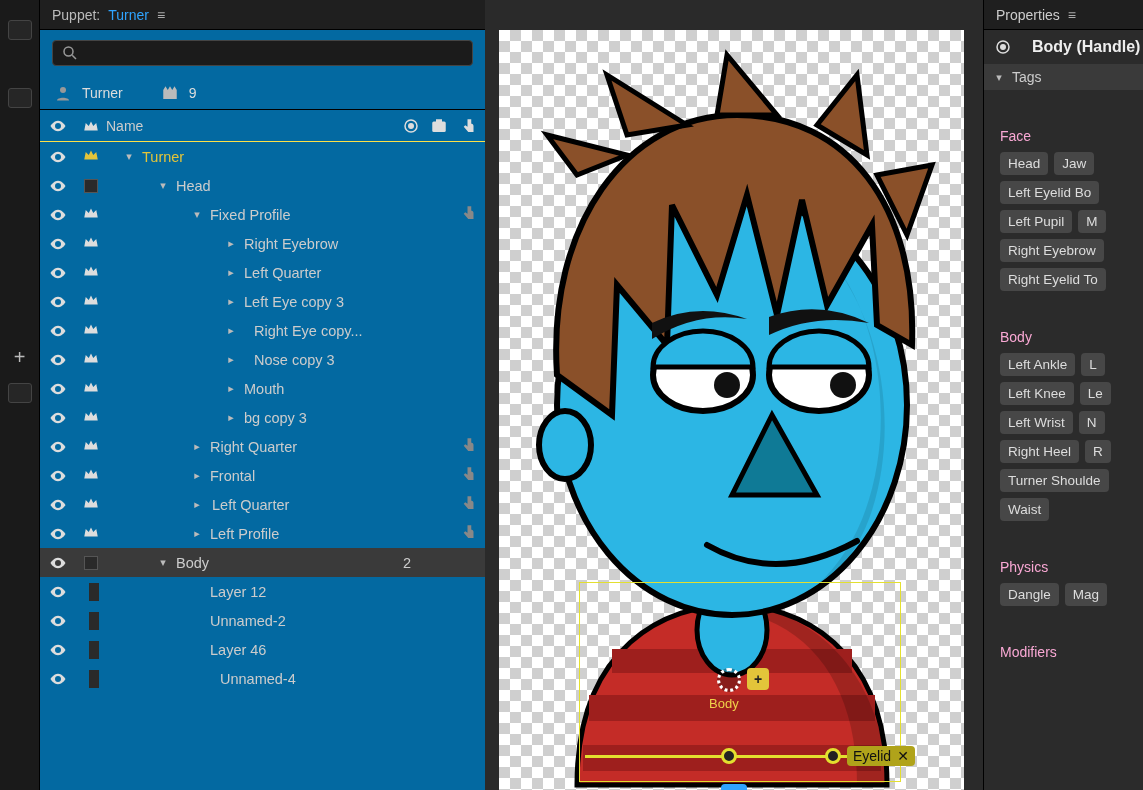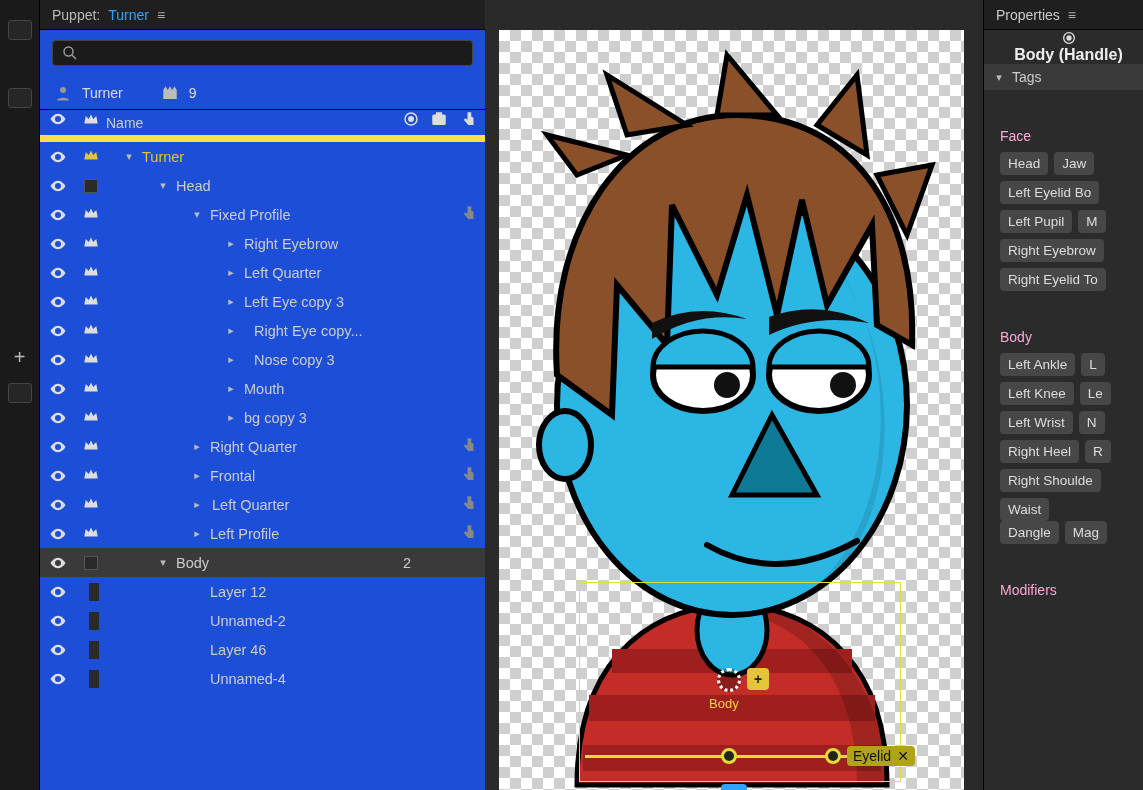--- a/index.html
+++ b/index.html
@@ -1,28 +1,28 @@
 <!DOCTYPE html>
 <html><head>
 <meta charset="utf-8">
 <style>
   html,body{margin:0;padding:0;background:#1e1e1e;font-family:"Segoe UI",Arial,sans-serif;color:#ccc;font-size:14px;overflow:hidden;width:1143px;height:790px;}
   *{box-sizing:border-box;}
   .app{display:flex;height:790px;}
   .leftbar{width:40px;background:#1a1a1a;border-right:1px solid #000;display:flex;flex-direction:column;align-items:center;padding-top:20px;gap:8px;}
   .leftbar .slot{width:24px;height:20px;border:1px solid #444;border-radius:3px;background:#262626;}
   .plus-add{color:#bbb;font-size:20px;margin-top:230px;}
-  .puppet-panel{width:445px;background:#1d4ed8;display:flex;flex-direction:column;}
+  .puppet-panel{width:445px;background:#0369a1;display:flex;flex-direction:column;}
   .pp-head{height:30px;display:flex;align-items:center;padding-left:12px;gap:8px;border-bottom:1px solid #000;background:#1f1f1f;}
   .pp-title{color:#bbb;}
   .pp-link{color:#2fa4ff;}
   .menu-icon{color:#aaa;font-size:14px;}
   .search-box{margin:10px 12px;height:26px;background:#1b1b1b;border:1px solid #444;border-radius:4px;display:flex;align-items:center;padding:0 8px;}
   .pp-sub{height:34px;display:flex;align-items:center;padding-left:14px;gap:10px;color:#aaa;border-bottom:1px solid #000;}
-  .header-row{height:32px;display:flex;border-bottom:7px solid #fde047;}
+  .header-row{height:32px;display:flex;align-items:center;border-bottom:1px solid #fde047;}
   .col-eye{width:36px;display:flex;justify-content:center;}
   .col-crown{width:30px;display:flex;justify-content:center;}
   .col-name{flex:1;display:flex;align-items:center;}
   .col-rec{width:28px;display:flex;justify-content:center;}
   .col-gear{width:28px;display:flex;justify-content:center;}
   .col-touch{width:32px;display:flex;justify-content:center;}
   .tree{flex:1;overflow:hidden;}
   .row{height:29px;display:flex;align-items:center;font-size:14.5px;}
   .row.sel{background:#3a3a3a;}
   .row .lbl{white-space:nowrap;}
@@ -39,21 +39,21 @@
   .add-tag{position:absolute;left:248px;top:638px;width:22px;height:22px;background:#e3c43a;border-radius:4px;display:flex;align-items:center;justify-content:center;color:#222;font-weight:bold;}
   .body-label{position:absolute;left:210px;top:666px;color:#f0d24a;font-size:13px;}
   .pin{position:absolute;width:16px;height:16px;border:3px solid #e3df2f;border-radius:50%;background:#222;}
   .pin1{left:222px;top:718px;}
   .pin2{left:326px;top:718px;}
   .pin-line{position:absolute;left:86px;top:725px;width:310px;height:3px;background:#e3df2f;}
   .fixed-chip{position:absolute;left:348px;top:716px;background:#b0a31a;border-radius:4px;padding:2px 6px;display:flex;align-items:center;gap:6px;color:#111;font-weight:500;}
   .add-below{position:absolute;left:222px;top:754px;width:26px;height:26px;background:#2fa4ff;border-radius:4px;display:flex;align-items:center;justify-content:center;color:#fff;font-weight:bold;}
   .props{width:160px;background:#2b2b2b;border-left:1px solid #000;}
   .props-head{height:30px;display:flex;align-items:center;padding-left:12px;gap:8px;border-bottom:1px solid #000;background:#1f1f1f;}
-  .props-title-row{height:34px;display:flex;align-items:center;padding-left:10px;gap:0;font-size:16px;font-weight:600;color:#eee;flex-direction:column;}
+  .props-title-row{height:34px;display:flex;align-items:center;padding-left:10px;gap:20px;font-size:16px;font-weight:600;color:#eee;}
   .tags-head{height:26px;display:flex;align-items:center;padding-left:8px;background:#3a3a3a;gap:6px;}
   .section-title{color:#f9a8d4;padding:14px 0 8px 16px;margin-top:24px;}
   .chips{padding-left:16px;display:flex;flex-wrap:wrap;gap:6px;}
   .chip{background:#474747;border-radius:4px;padding:4px 8px;font-size:13.5px;color:#ddd;white-space:nowrap;}
   svg.ico{width:18px;height:18px;}
 </style>
 </head>
 <body>
 
 <div class="app">
@@ -481,21 +481,21 @@
           <div class="col-eye">
             <svg class="ico" viewBox="0 0 24 24" fill="#ddd">
               <path d="M12 5C6 5 2 12 2 12s4 7 10 7 10-7 10-7-4-7-10-7zm0 11a4 4 0 110-8 4 4 0 010 8z"></path>
             </svg>
           </div>
           <div class="col-crown">
             <span class="sq-y"></span>
           </div>
           <div class="col-name" style="padding-left:84px">
             <span class="chev"></span>
-            <span class="lbl" style="margin-left:6px">Unnamed-4</span>
+            <span class="lbl" style="margin-left:16px">Unnamed-4</span>
           </div>
           <div class="col-rec num"></div>
           <div class="col-gear"></div>
           <div class="col-touch"></div>
         </div>
       </div>
   </div>
 
   <div class="canvas">
     <div class="stage">
@@ -581,23 +581,24 @@
         <div class="section-title">Body</div>
         <div class="chips">
           <div class="chip">Left Ankle</div>
           <div class="chip">L</div>
           <div class="chip">Left Knee</div>
           <div class="chip">Le</div>
           <div class="chip">Left Wrist</div>
           <div class="chip">N</div>
           <div class="chip">Right Heel</div>
           <div class="chip">R</div>
-          <div class="chip">Right Shoulde</div>
+          <div class="chip">Turner Shoulde</div>
           <div class="chip">Waist</div>
         </div>
+        <div class="section-title">Physics</div>
         <div class="chips">
           <div class="chip">Dangle</div>
           <div class="chip">Mag</div>
         </div>
         <div class="section-title">Modifiers</div>
       </div>
   </div>
 </div>
 
 </body></html>

